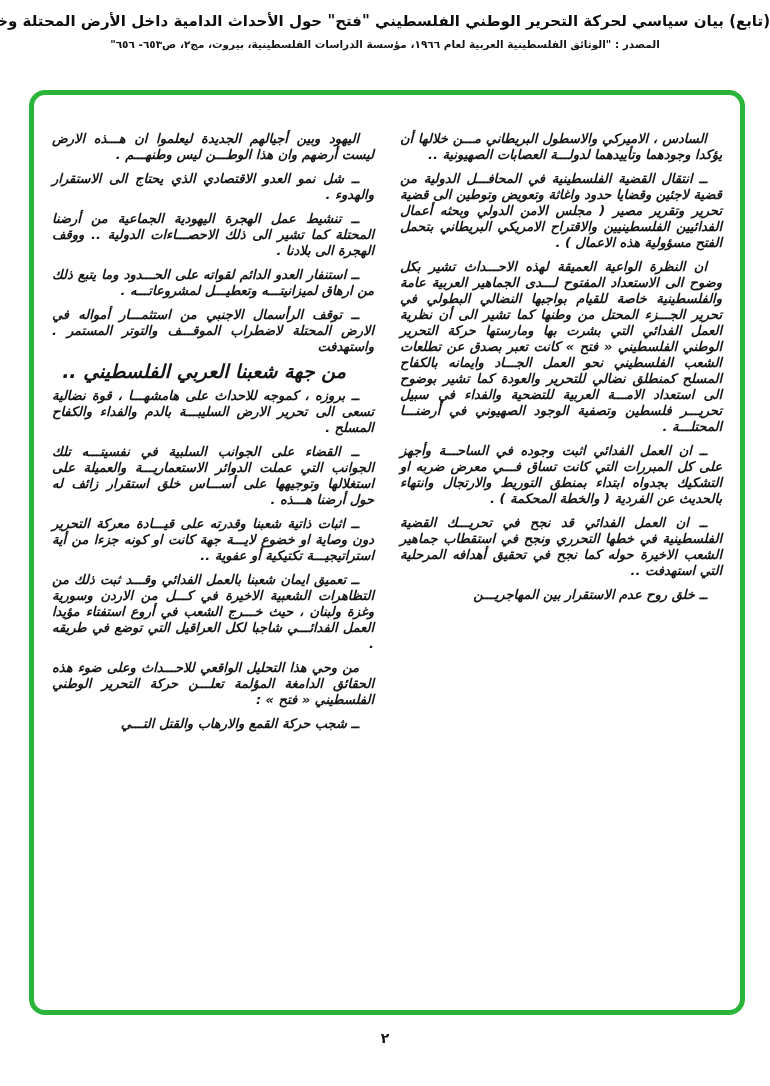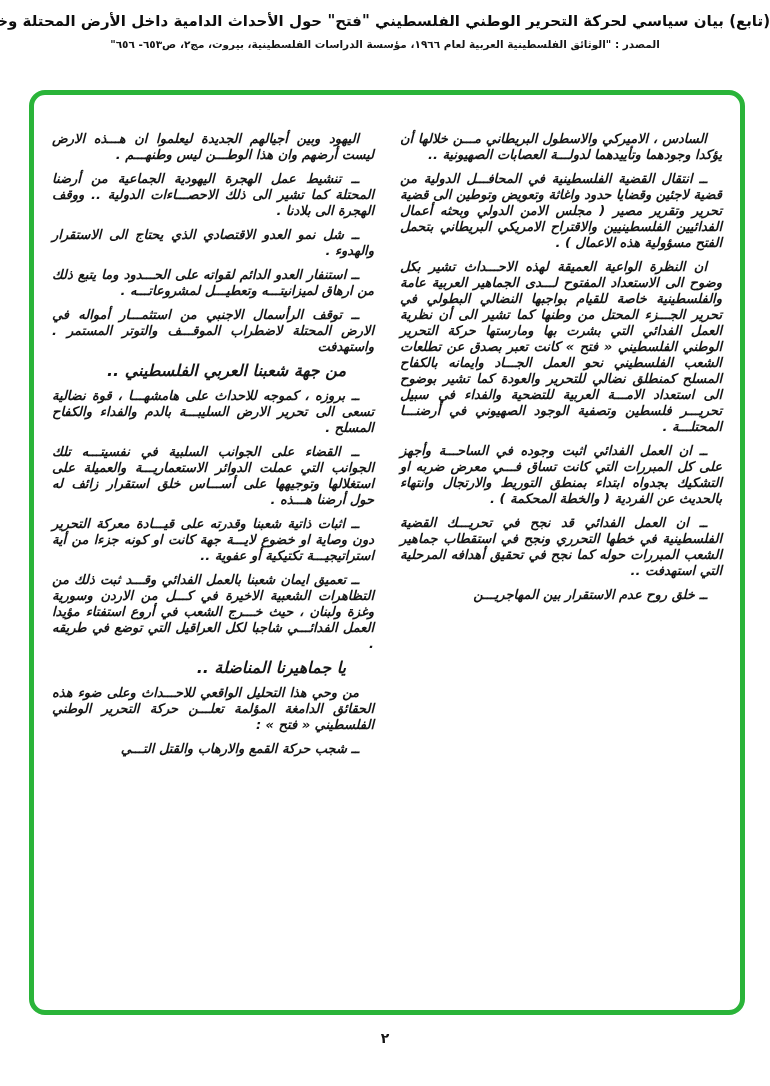--- a/index.html
+++ b/index.html
@@ -62,21 +62,21 @@
     font-weight: bold;
     text-align: justify;
     font-style: italic;
   }
   .col p {
     margin: 0 0 8px 0;
     text-indent: 15px;
   }
   .col p.heading {
     text-indent: 28px;
-    font-size: 16px;
+    font-size: 19px;
     margin: 5px 0 9px 0;
   }
   .page-number {
     position: absolute;
     top: 1030px;
     left: 0;
     right: 0;
     text-align: center;
     font-size: 14px;
     font-weight: bold;
@@ -91,36 +91,35 @@
 </div>
 
 <div class="frame">
   <div class="cols">
 
     <div class="col">
       <p>السادس ، الاميركي والاسطول البريطاني مـــن خلالها أن يؤكدا وجودهما وتأييدهما لدولـــة العصابات الصهيونية ..</p>
       <p>ــ انتقال القضية الفلسطينية في المحافـــل الدولية من قضية لاجئين وقضايا حدود واغاثة وتعويض وتوطين الى قضية تحرير وتقرير مصير ( مجلس الامن الدولي وبحثه أعمال الفدائيين الفلسطينيين والاقتراح الامريكي البريطاني بتحمل الفتح مسؤولية هذه الاعمال ) .</p>
       <p>ان النظرة الواعية العميقة لهذه الاحـــداث تشير بكل وضوح الى الاستعداد المفتوح لـــدى الجماهير العربية عامة والفلسطينية خاصة للقيام بواجبها النضالي البطولي في تحرير الجـــزء المحتل من وطنها كما تشير الى أن نظرية العمل الفدائي التي بشرت بها ومارستها حركة التحرير الوطني الفلسطيني « فتح » كانت تعبر بصدق عن تطلعات الشعب الفلسطيني نحو العمل الجـــاد وايمانه بالكفاح المسلح كمنطلق نضالي للتحرير والعودة كما تشير بوضوح الى استعداد الامـــة العربية للتضحية والفداء في سبيل تحريـــر فلسطين وتصفية الوجود الصهيوني في أرضنـــا المحتلـــة .</p>
       <p>ــ ان العمل الفدائي اثبت وجوده في الساحـــة وأجهز على كل المبررات التي كانت تساق فـــي معرض ضربه او التشكيك بجدواه ابتداء بمنطق التوريط والارتجال وانتهاء بالحديث عن الفردية ( والخطة المحكمة ) .</p>
-      <p>ــ ان العمل الفدائي قد نجح في تحريـــك القضية الفلسطينية في خطها التحرري ونجح في استقطاب جماهير الشعب المبررات حوله كما نجح في تحقيق أهدافه المرحلية التي استهدفت ..</p>
+      <p>ــ ان العمل الفدائي قد نجح في تحريـــك القضية الفلسطينية في خطها التحرري ونجح في استقطاب جماهير الشعب الاخيرة حوله كما نجح في تحقيق أهدافه المرحلية التي استهدفت ..</p>
       <p>ــ خلق روح عدم الاستقرار بين المهاجريـــن</p>
     </div>
 
     <div class="col">
       <p>اليهود وبين أجيالهم الجديدة ليعلموا ان هـــذه الارض ليست أرضهم وان هذا الوطـــن ليس وطنهـــم .</p>
+      <p>ــ شل نمو العدو الاقتصادي الذي يحتاج الى الاستقرار والهدوء .</p>
       <p>ــ تنشيط عمل الهجرة اليهودية الجماعية من أرضنا المحتلة كما تشير الى ذلك الاحصـــاءات الدولية .. ووقف الهجرة الى بلادنا .</p>
-      <p>ــ شل نمو العدو الاقتصادي الذي يحتاج الى الاستقرار والهدوء .</p>
       <p>ــ استنفار العدو الدائم لقواته على الحـــدود وما يتبع ذلك من ارهاق لميزانيتـــه وتعطيـــل لمشروعاتـــه .</p>
       <p>ــ توقف الرأسمال الاجنبي من استثمـــار أمواله في الارض المحتلة لاضطراب الموقـــف والتوتر المستمر . واستهدفت</p>
       <p class="heading">من جهة شعبنا العربي الفلسطيني ..</p>
       <p>ــ بروزه ، كموجه للاحداث على هامشهـــا ، قوة نضالية تسعى الى تحرير الارض السليبـــة بالدم والفداء والكفاح المسلح .</p>
       <p>ــ القضاء على الجوانب السلبية في نفسيتـــه تلك الجوانب التي عملت الدوائر الاستعماريـــة والعميلة على استغلالها وتوجيهها على أســـاس خلق استقرار زائف له حول أرضنا هـــذه .</p>
       <p>ــ اثبات ذاتية شعبنا وقدرته على قيـــادة معركة التحرير دون وصاية او خضوع لايـــة جهة كانت او كونه جزءا من أية استراتيجيـــة تكتيكية أو عفوية ..</p>
       <p>ــ تعميق ايمان شعبنا بالعمل الفدائي وقـــد ثبت ذلك من التظاهرات الشعبية الاخيرة في كـــل من الاردن وسورية وغزة ولبنان ، حيث خـــرج الشعب في أروع استفتاء مؤيدا العمل الفدائـــي شاجبا لكل العراقيل التي توضع في طريقه .</p>
-      <p class="heading">يا جماهيرنا المناضلة ..</p>
       <p>من وحي هذا التحليل الواقعي للاحـــداث وعلى ضوء هذه الحقائق الدامغة المؤلمة تعلـــن حركة التحرير الوطني الفلسطيني « فتح » :</p>
       <p>ــ شجب حركة القمع والارهاب والقتل التـــي</p>
     </div>
 
   </div>
 </div>
 
 <div class="page-number">٢</div>
 
 </body></html>

